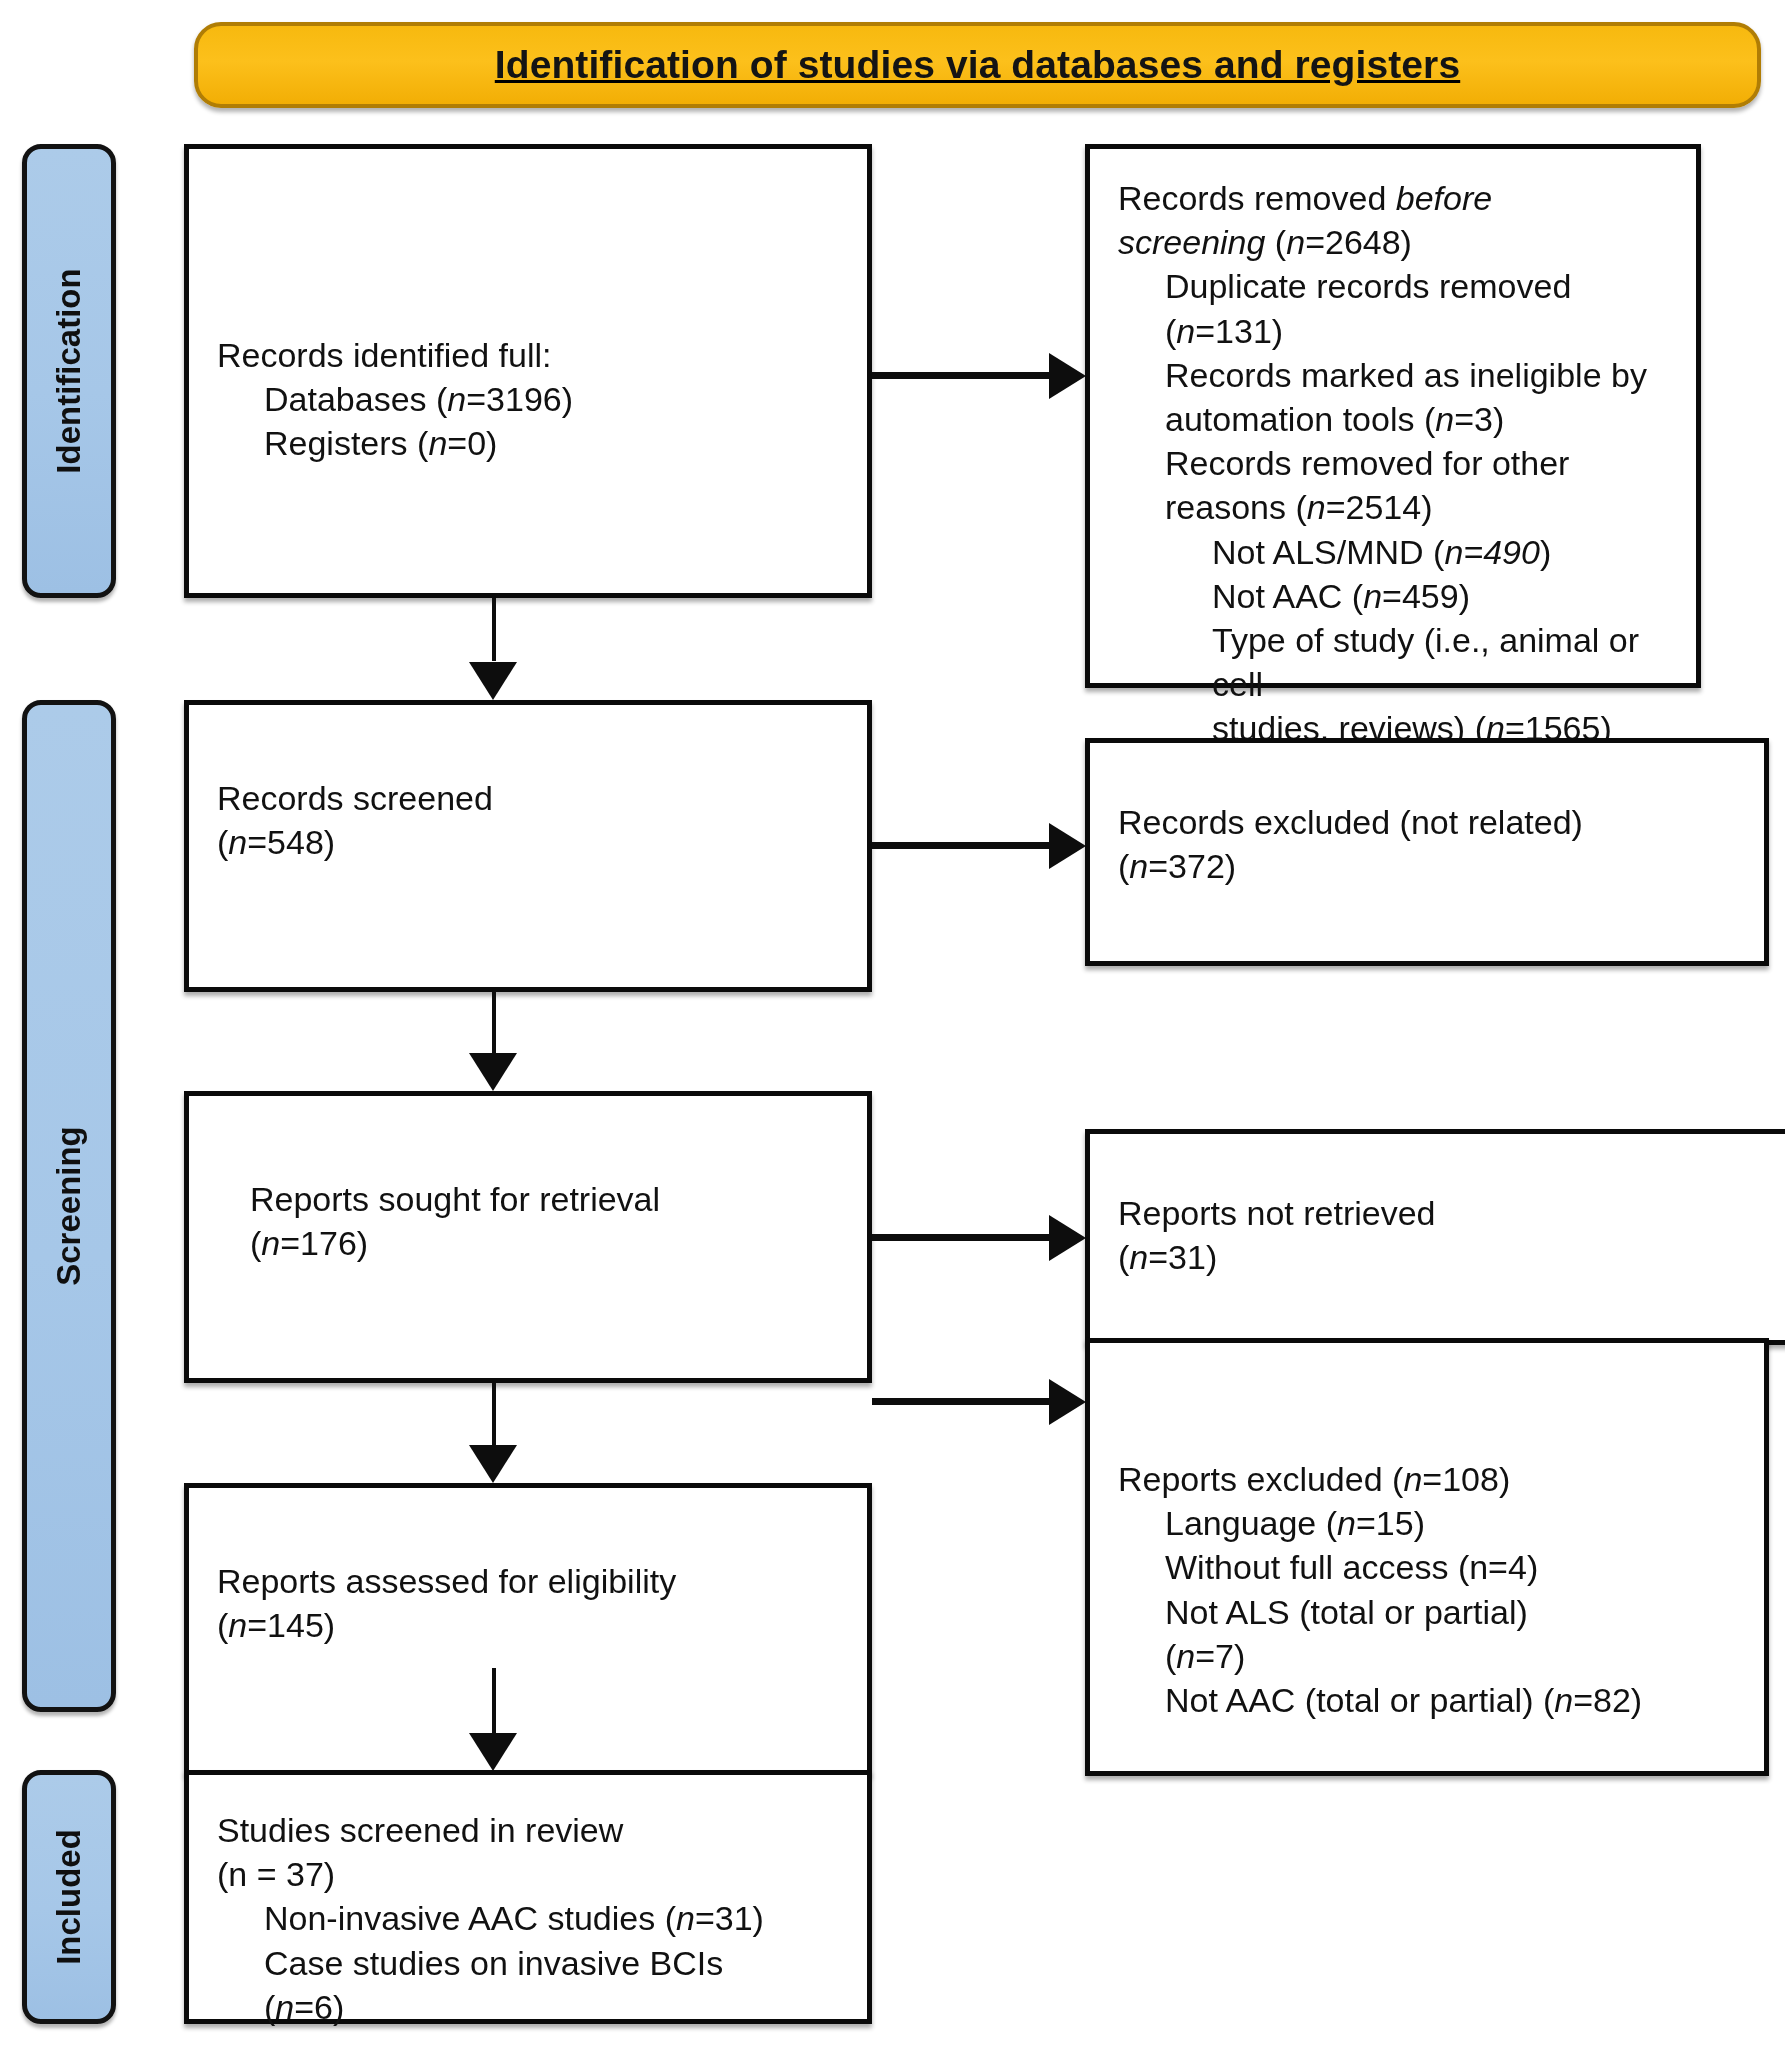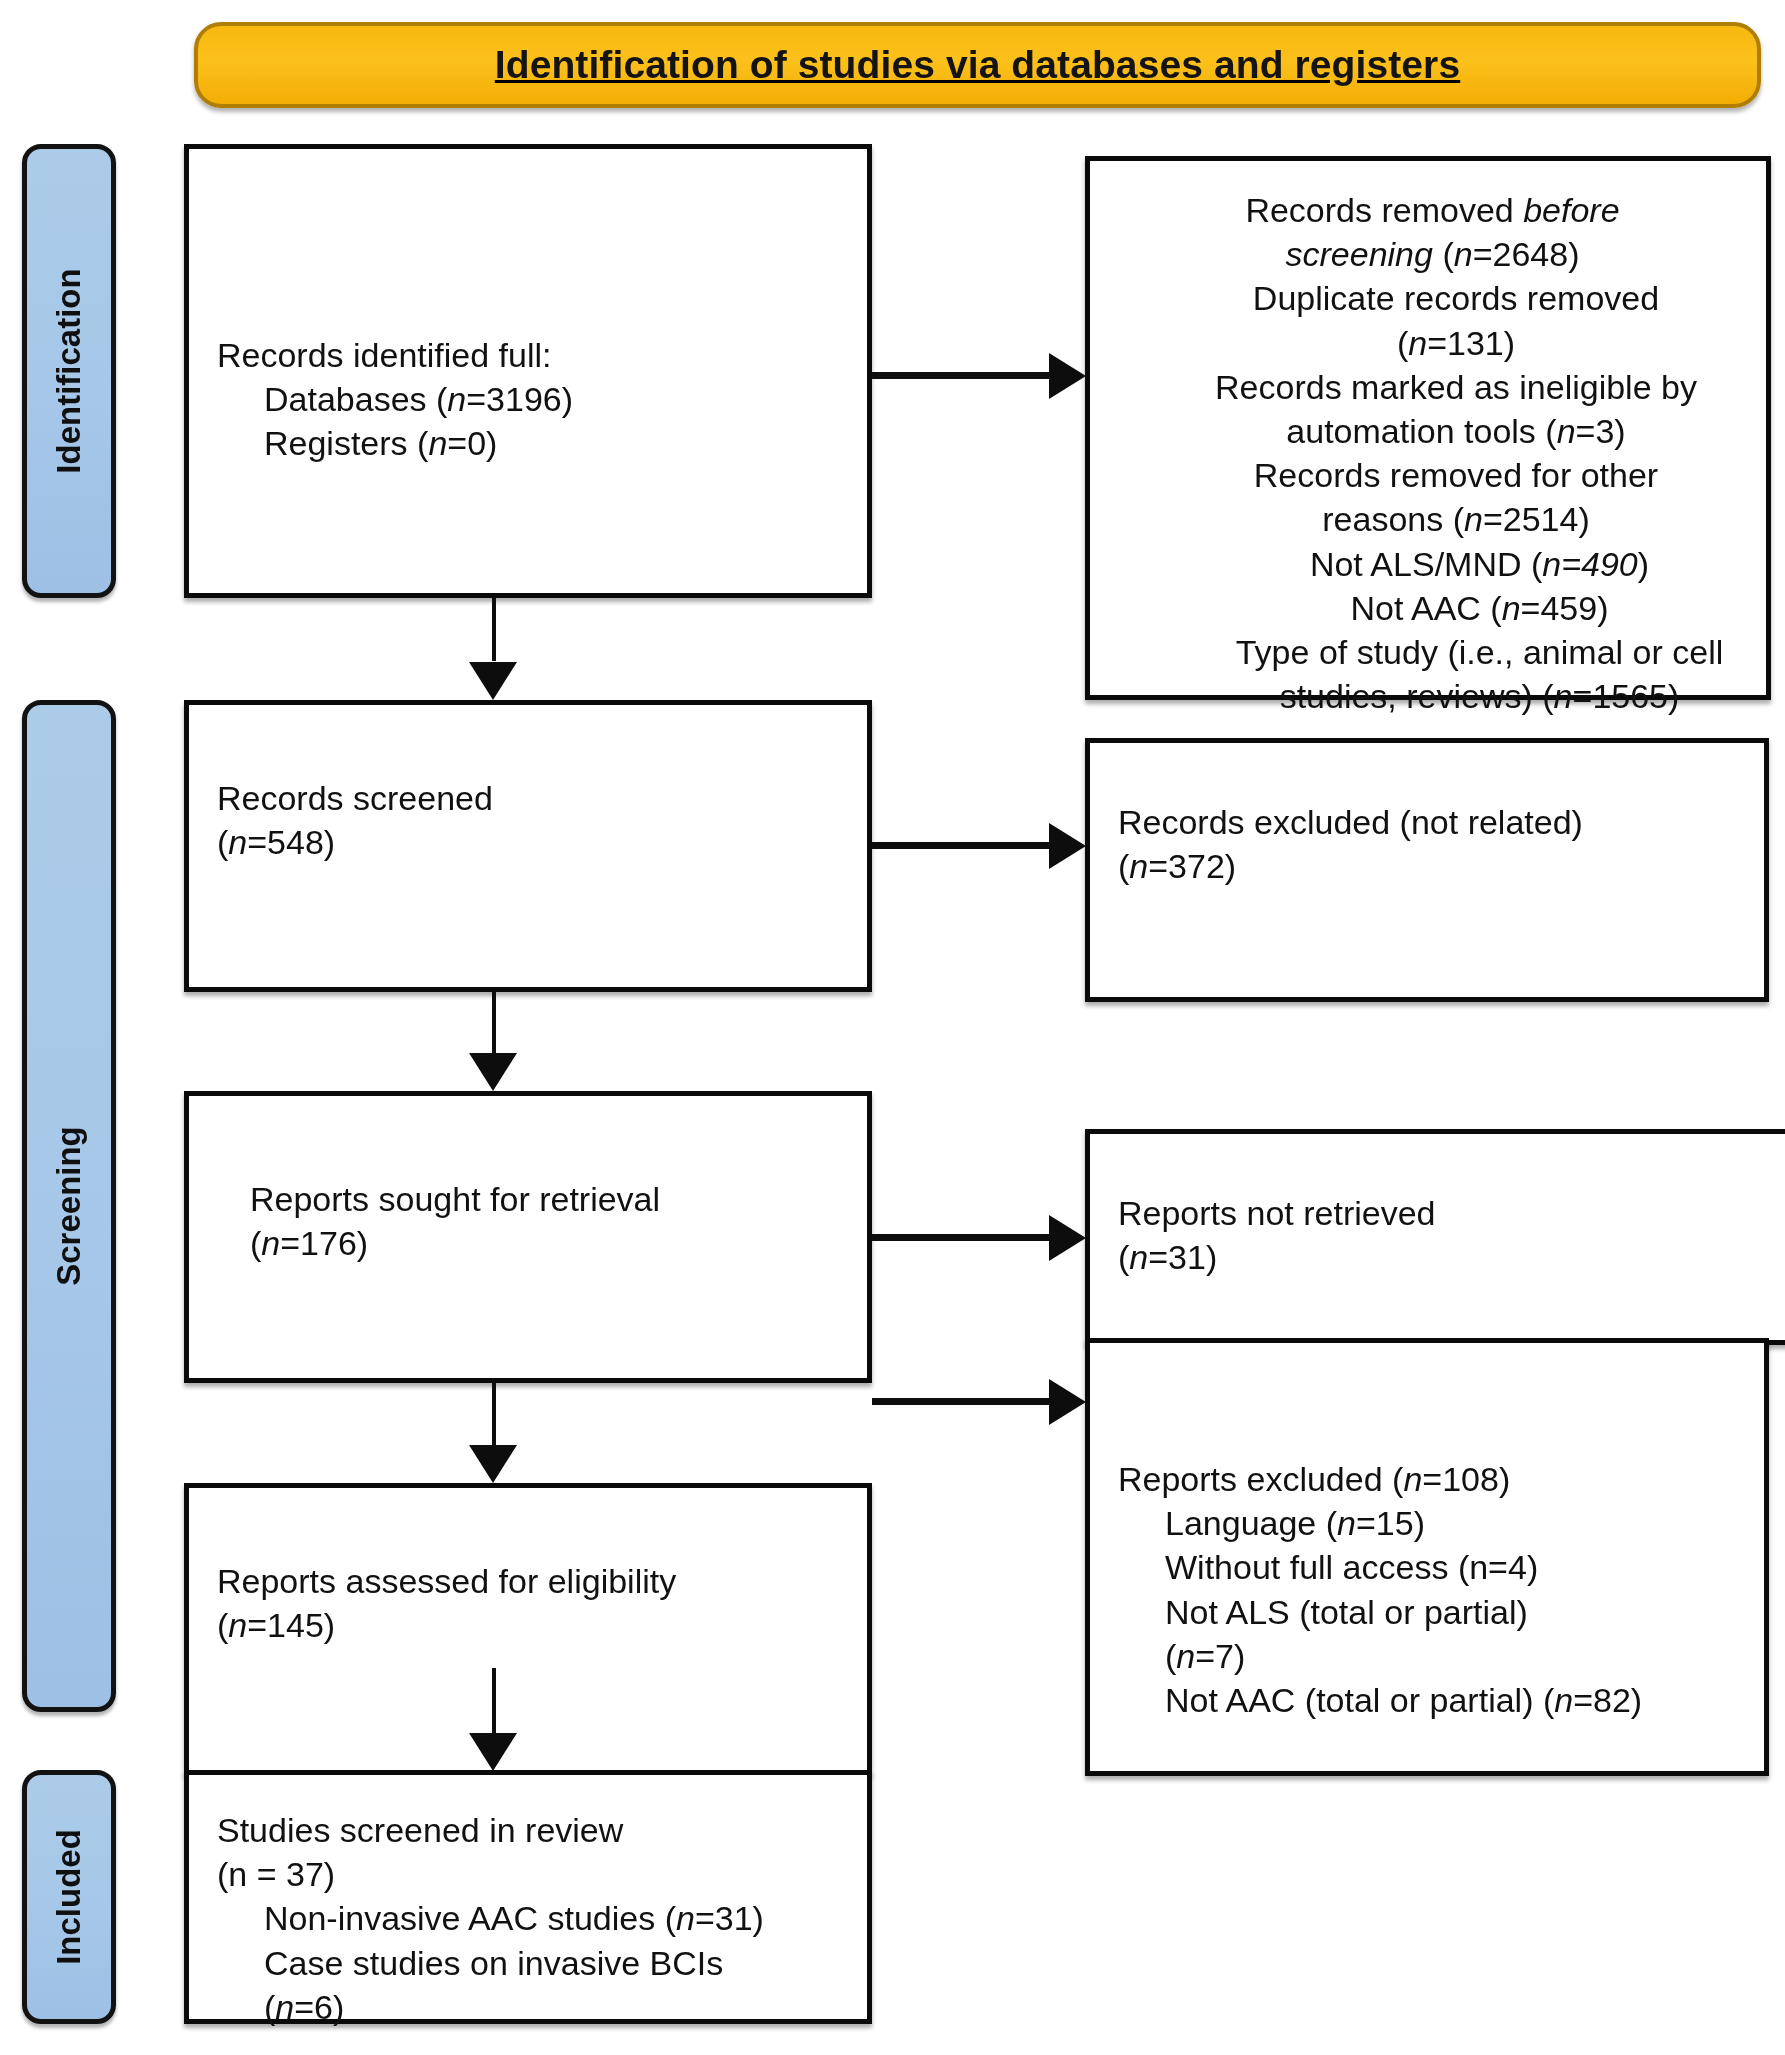--- a/index.html
+++ b/index.html
@@ -58,22 +58,22 @@
   i{font-style:italic;}
 
   
   #box-identified   {left:184px;top:144px; width:688px;height:454px;}
   #box-screened     {left:184px;top:700px;width:688px;height:292px;}
   #box-sought       {left:184px;top:1091px;width:688px;height:292px;}
   #box-assessed     {left:184px;top:1483px;width:688px;height:292px;}
   #box-included     {left:184px;top:1770px;width:688px;height:254px;}
 
   
-  #box-removed      {left:1085px;top:156px; width:686px;height:544px;text-align:center;}
-  #box-excluded-rec {left:1085px;top:738px;width:684px;height:264px;}
+  #box-removed      {left:1085px;top:144px; width:616px;height:544px;}
+  #box-excluded-rec {left:1085px;top:738px;width:684px;height:228px;}
   #box-not-retrieved{left:1085px;top:1129px;width:772px;height:216px;}
   #box-excluded-rep {left:1085px;top:1338px;width:684px;height:438px;}
 
   
   #box-identified  .box-inner{top:184px;}
   #box-screened    .box-inner{top:71px;}
   #box-sought      .box-inner{top:81px;margin-left:33px;}
   #box-assessed    .box-inner{top:71px;}
   #box-included    .box-inner{top:33px;}
   #box-removed     .box-inner{top:27px;}

